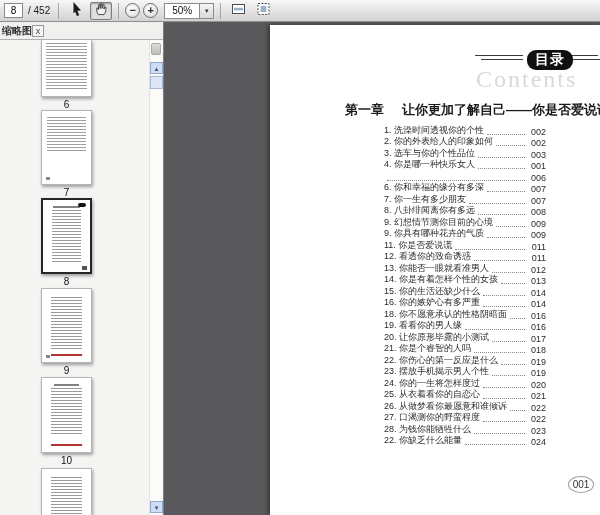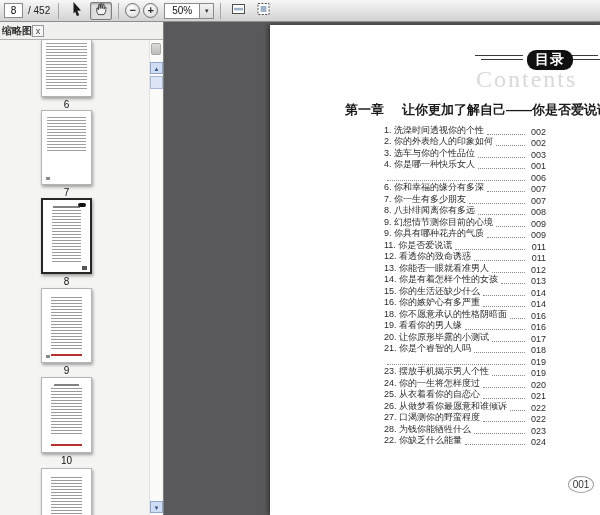--- a/index.html
+++ b/index.html
@@ -372,20 +372,21 @@
               <span class="toc-page">017</span>
             </div>
 
             <div class="toc-row">
               <span class="toc-title">21. 你是个睿智的人吗</span>
               <span class="toc-leader"></span>
               <span class="toc-page">018</span>
             </div>
 
             <div class="toc-row">
+              <span class="toc-title">22. 你伤心的第一反应是什么</span>
               <span class="toc-leader"></span>
               <span class="toc-page">019</span>
             </div>
 
             <div class="toc-row">
               <span class="toc-title">23. 摆放手机揭示男人个性</span>
               <span class="toc-leader"></span>
               <span class="toc-page">019</span>
             </div>
 

